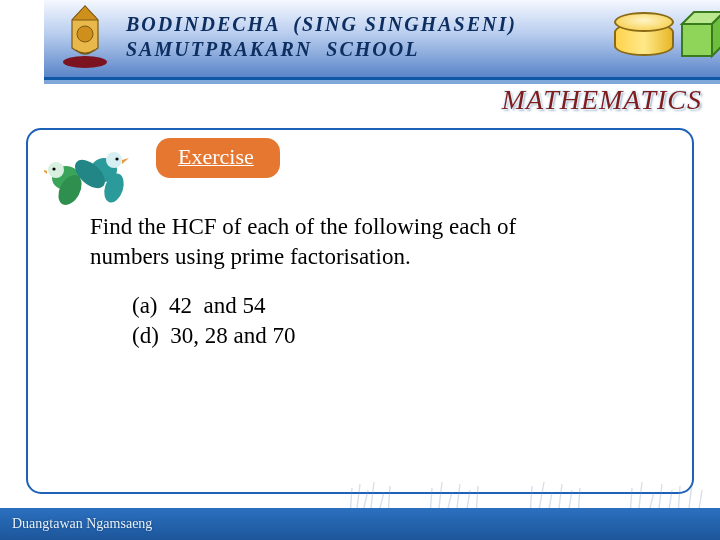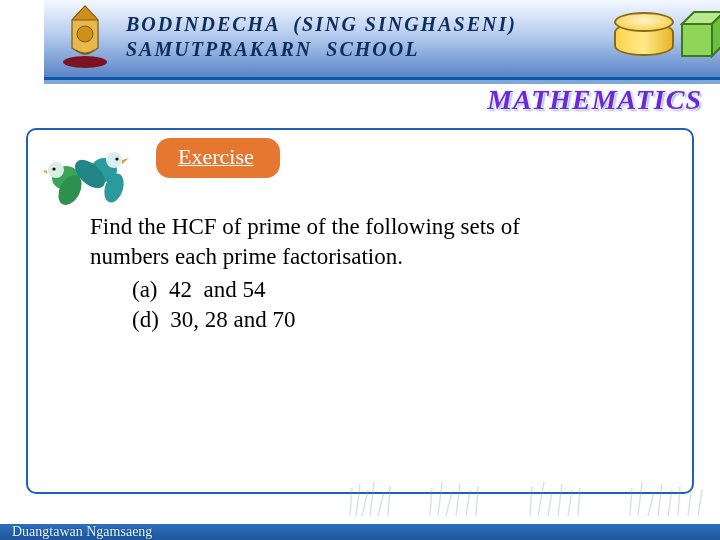--- a/index.html
+++ b/index.html
@@ -91,40 +91,40 @@
   .subject-wrap {
     position: relative;
     height: 44px;
   }
   .subject {
     position: absolute;
     right: 18px;
     top: 4px;
     font-family: 'Brush Script MT', cursive;
     font-style: italic;
-    font-weight: bold;
+    font-weight: normal;
     font-size: 28px;
     letter-spacing: 1px;
-    color: #6d28d9;
+    color: #7f1d1d;
     text-shadow:
       -1px -1px 0 #e6f0fb,
       1px -1px 0 #e6f0fb,
       -1px 1px 0 #e6f0fb,
       2px 2px 2px #a9bed1;
   }
 
   
   .card {
     position: absolute;
     left: 26px;
     top: 128px;
     width: 668px;
     height: 366px;
     border: 2px solid #1d61b8;
-    border-radius: 10px;
+    border-radius: 15px;
     background: #ffffff;
   }
 
   .pill {
     position: absolute;
     left: 128px;
     top: 8px;
     background: #e57731;
     color: #fff;
     font-family: Georgia, serif;
@@ -148,21 +148,21 @@
   .question {
     position: absolute;
     left: 62px;
     top: 82px;
     right: 40px;
     font-size: 23px;
     color: #000;
     line-height: 1.32;
   }
   .options {
-    margin-top: 2px;
+    margin-top: 18px;
     padding-left: 42px;
   }
   .opt-row {
     display: flex;
     gap: 0;
   }
   .opt {
     white-space: pre;
   }
   .opt.left  { width: 260px; }
@@ -177,21 +177,21 @@
   .grass {
     position: absolute;
     left: 0; right: 0; bottom: 24px;
     height: 36px;
     opacity: 0.28;
   }
   .grass svg { width: 100%; height: 100%; }
   .footer-band {
     position: absolute;
     left: 0; right: 0; bottom: 0;
-    height: 16px;
+    height: 32px;
     background: linear-gradient(180deg, #2b70bf 0%, #1d569b 100%);
     display: flex;
     align-items: center;
     padding-left: 12px;
   }
   .author {
     font-family: 'Segoe Script', 'Brush Script MT', cursive;
     font-size: 14px;
     color: #eaf1fb;
     text-shadow: 0 0 2px #0c3d72;
@@ -250,22 +250,22 @@
       <circle cx="73" cy="15" r="1.6" fill="#000"></circle>
       <path d="M78 16 L85 14 L78 20 Z" fill="#e8983b"></path>
       <ellipse cx="46" cy="30" rx="10" ry="18" fill="#238686" transform="rotate(-48 46 30)"></ellipse>
       <ellipse cx="70" cy="44" rx="9" ry="15" fill="#2a9a9a" transform="rotate(18 70 44)"></ellipse>
     </svg>
   </div>
 
   <div class="pill">Exercise</div>
 
   <div class="question">
-    <div>Find the HCF of prime of the  following sets of</div>
-    <div>numbers  each prime factorisation.</div>
+    <div>Find the HCF of each of the  following each of</div>
+    <div>numbers  using prime factorisation.</div>
     <div class="options">
       <div class="opt-row">
         <span class="opt left">(a)  42  and 54</span>
       </div>
       <div class="opt-row">
         <span class="opt right">(d)  30, 28 and 70</span>
       </div>
     </div>
   </div>
 </div>

